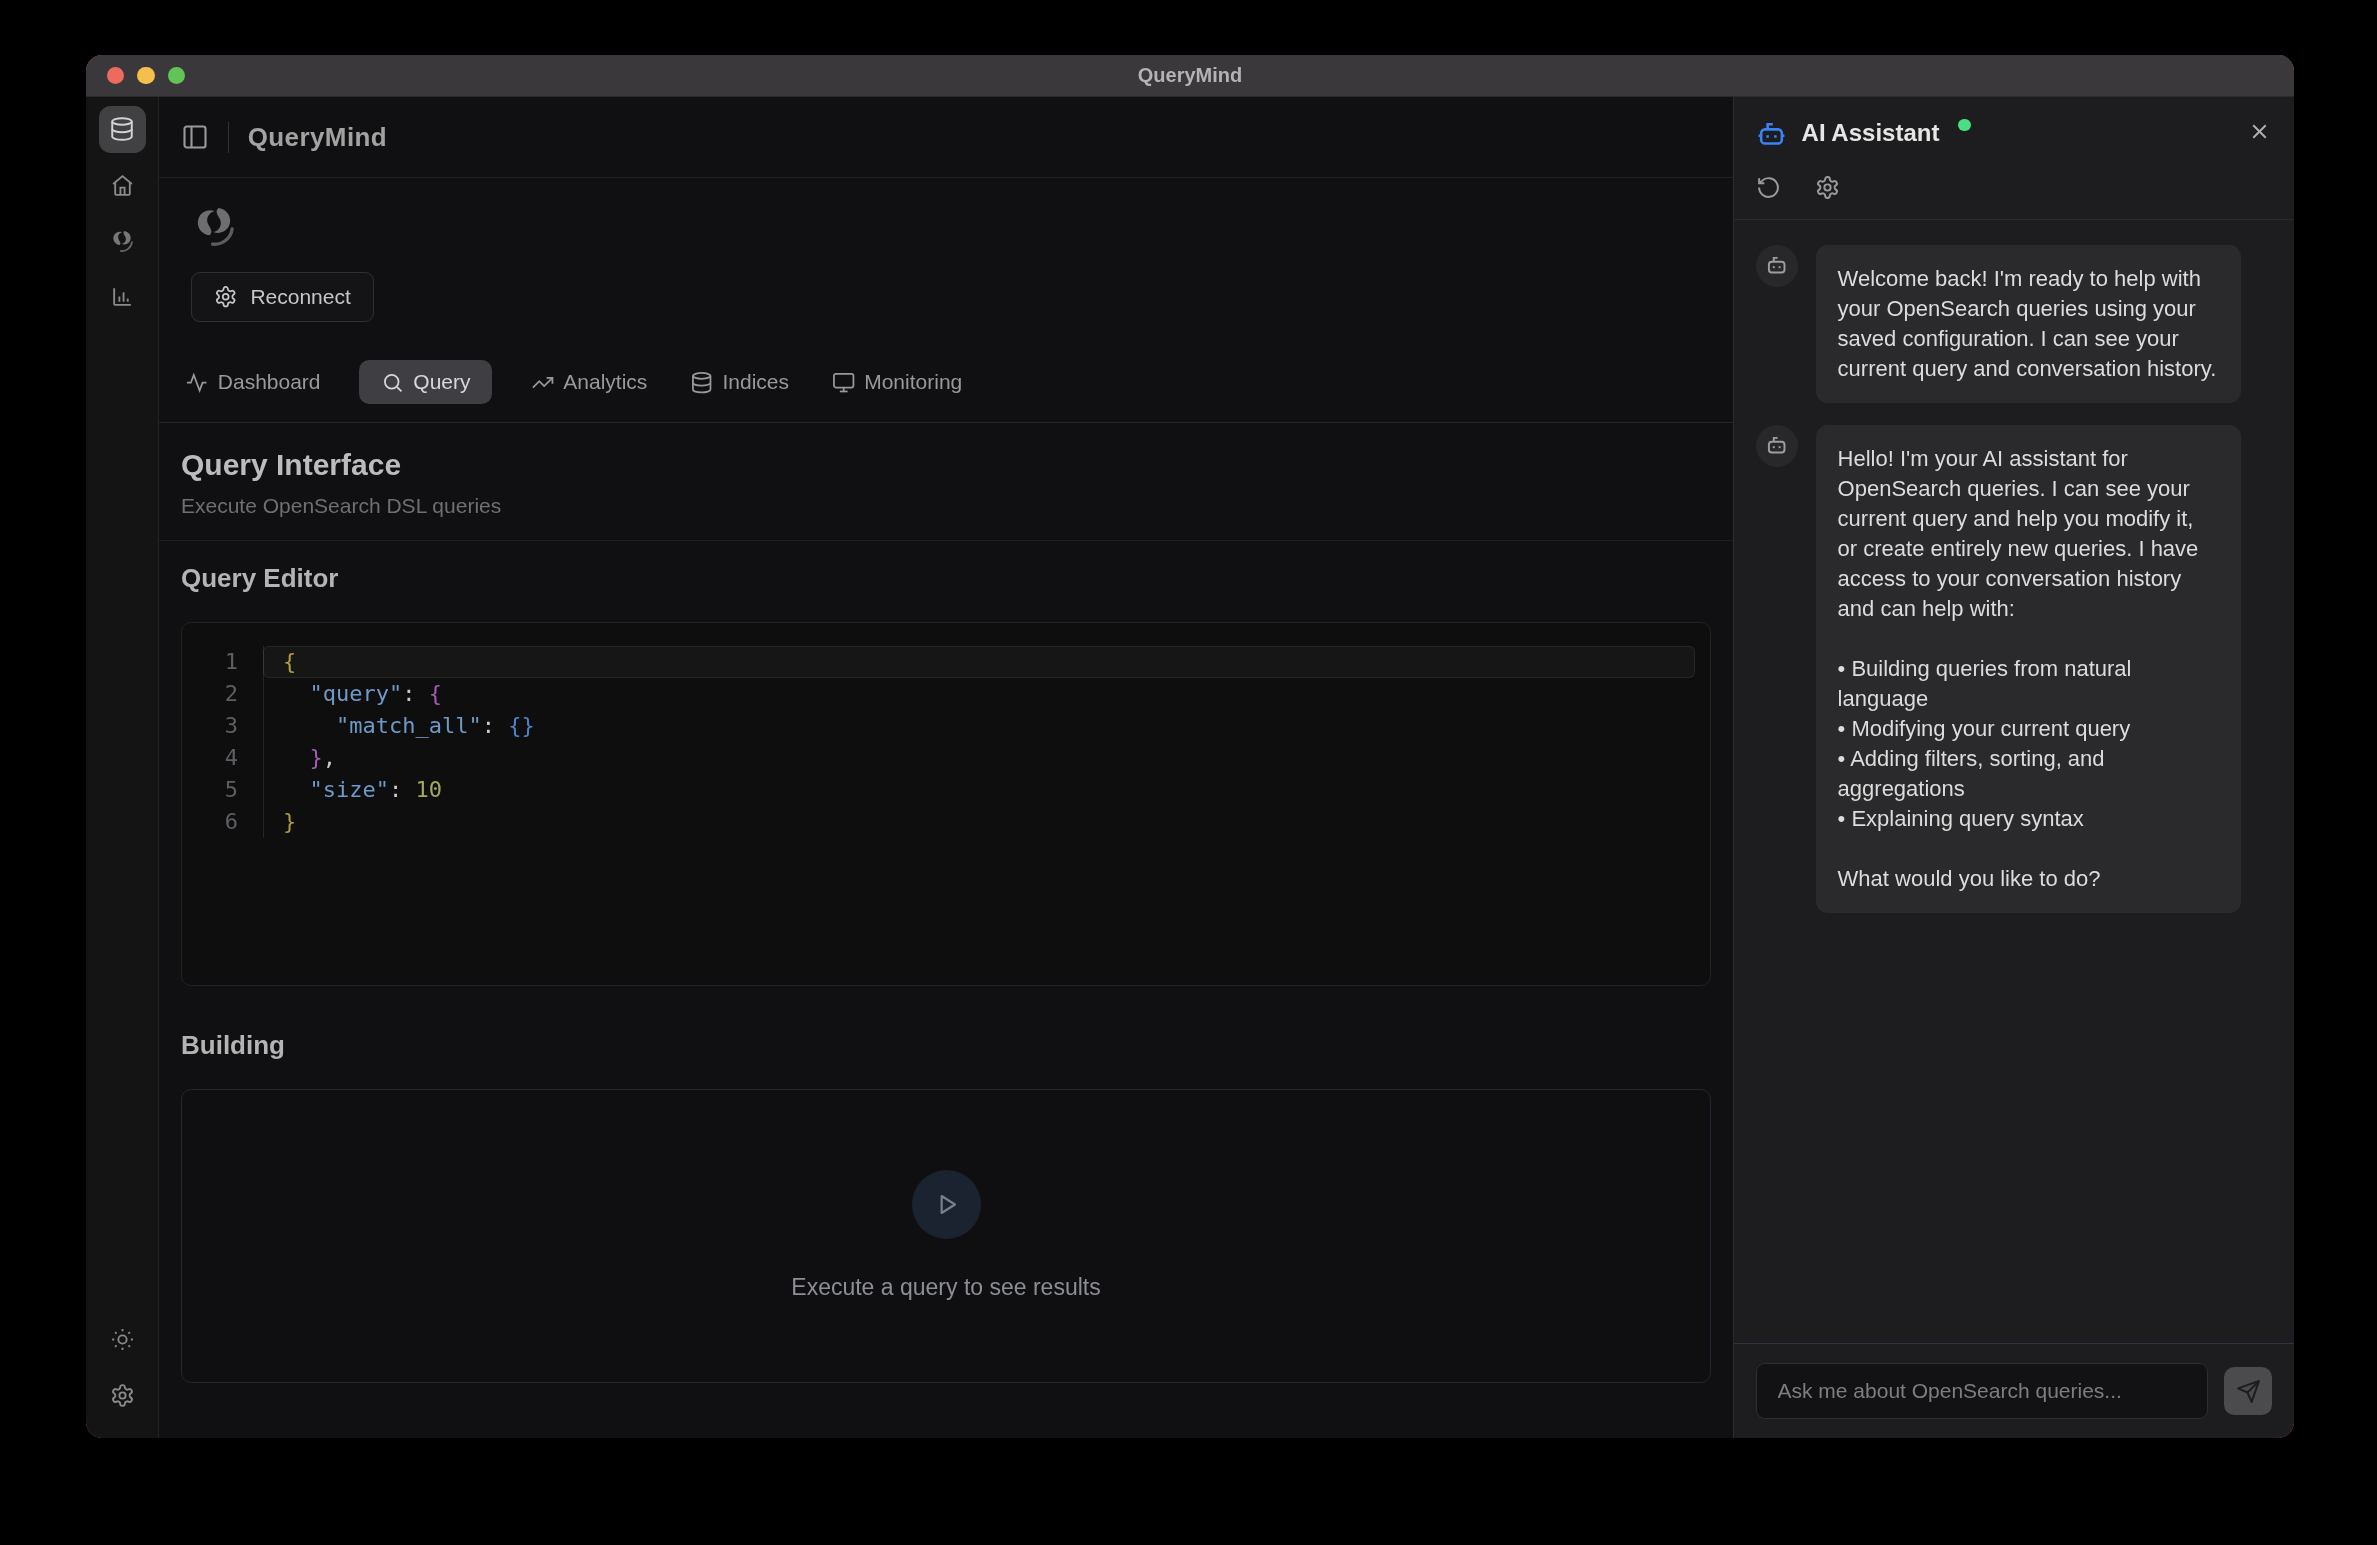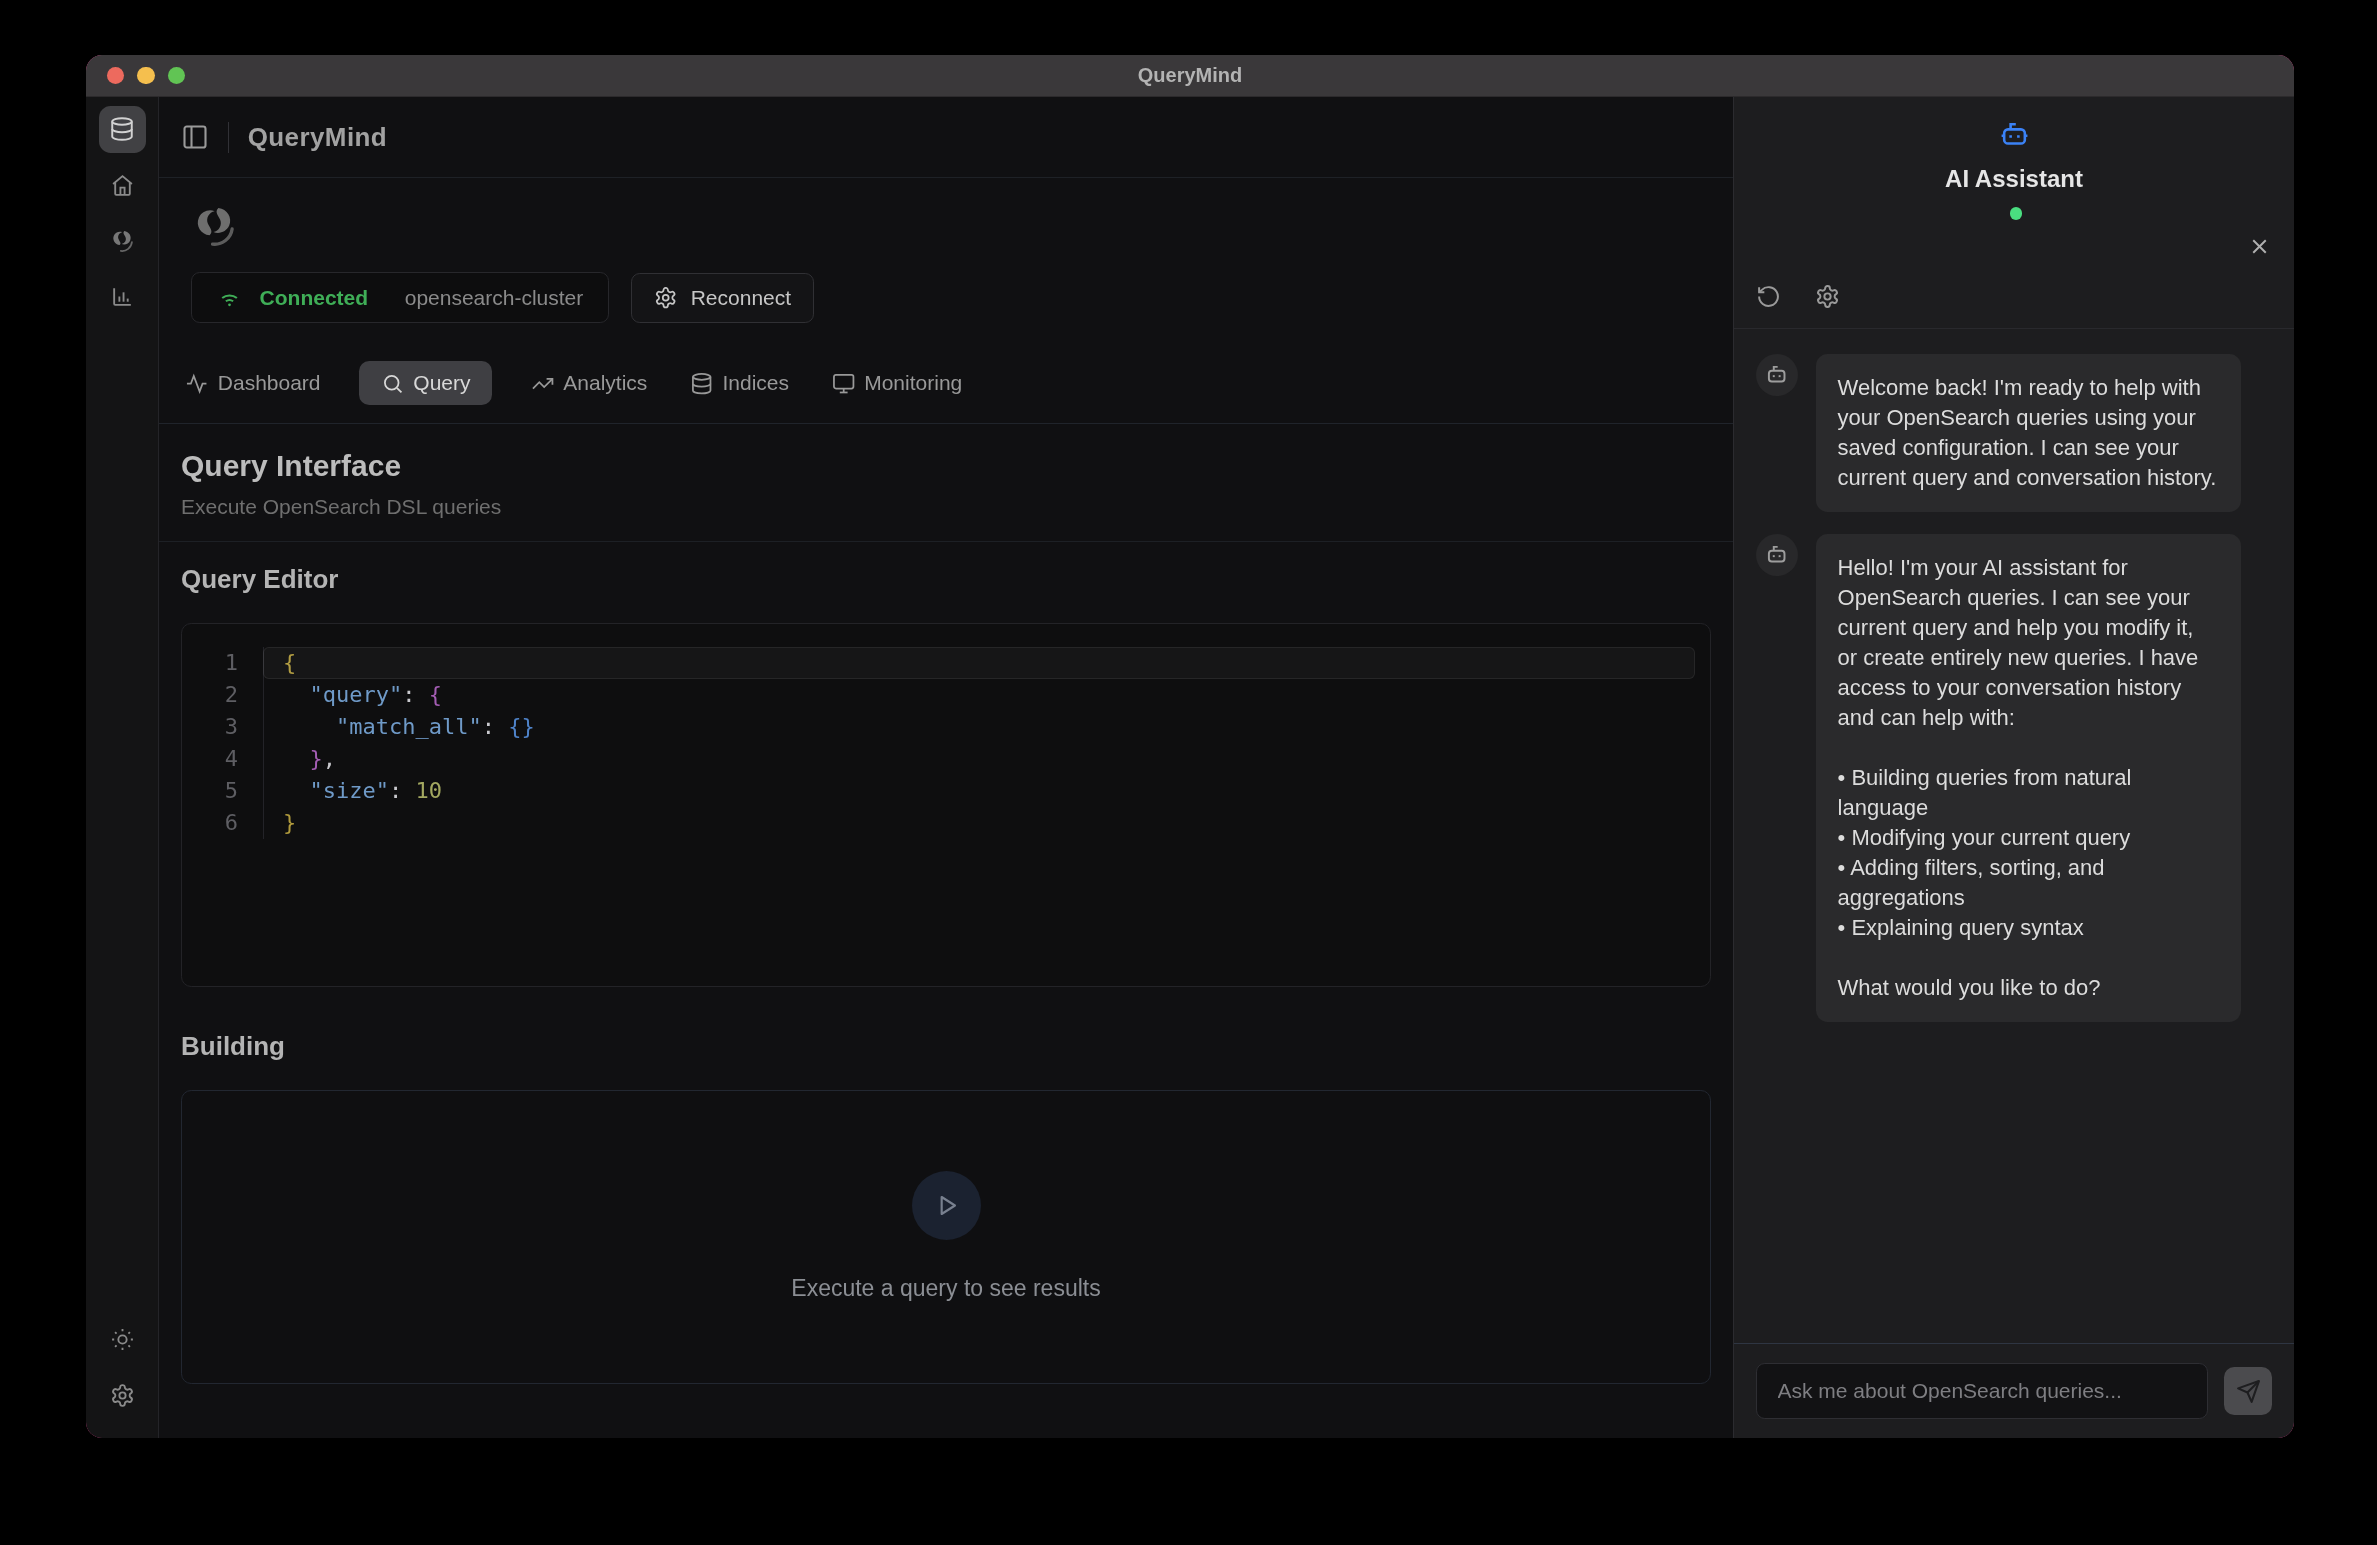--- a/index.html
+++ b/index.html
@@ -107,21 +107,21 @@
     display:flex; align-items:center; justify-content:center; color:#78808f;
   }
   .results-empty { font-size:23px; color:#8b8e94; }
 
   
   .panel {
     width:561px; flex:0 0 561px; background:#1d1d1f; border-left:0.7px solid #2b2b2f;
     display:flex; flex-direction:column; min-height:0;
   }
   .panel-header { padding:22px 22px 19px; border-bottom:0.7px solid #29292d; }
-  .panel-title-row { display:flex; align-items:center; gap:14.6px;flex-direction:column; }
+  .panel-title-row { display:flex; align-items:flex-start; gap:14.6px; }
   .panel-title { font-size:24px; font-weight:600; color:#e6e6e6; }
   .status-dot { width:12.4px; height:12.4px; border-radius:50%; background:var(--dot); margin-left:4.4px; }
   .panel-close { margin-left:auto; color:#b0b0b0; }
   .panel-tools { display:flex; gap:34px; margin-top:25px; color:#d2d2d2; }
 
   .messages { flex:1; min-height:0; padding:25px 22px; display:flex; flex-direction:column; gap:22px; overflow:hidden; }
   .message { display:flex; gap:17.6px; align-items:flex-start; }
   .avatar {
     width:42px; height:42px; border-radius:50%; background:#28282a; flex:0 0 42px;
     display:flex; align-items:center; justify-content:center; color:#9d9d9d;
@@ -233,31 +233,20 @@
         <div class="cluster-row">
           <span>
             <svg width="47" height="47" viewBox="0 0 48 48" fill="none">
                 <path fill="#6e6e6e" d="M28 5c9 1 14.5 10 11 18-2.7 6.2-10 9.2-16.2 6.6C28.6 28.6 32 22.5 29.8 17 28 12.6 23.6 9 28 5Z"></path>
                 <path fill="#6e6e6e" d="M19 33c-9-1-14.5-10-11-18 2.7-6.2 10-9.2 16.2-6.6C18.4 9.4 15 15.5 17.2 21 19 25.4 23.4 29 19 33Z"></path>
                 <path stroke="#5c5c5c" stroke-width="3.4" stroke-linecap="round" d="M42 26.5A18 18 0 0 1 22 42"></path>
               </svg>
           </span>
         </div>
         <div class="conn-row">
-          <div class="conn-pill">
-            <span style="color:var(--green)">
-              <svg width="25" height="25" viewBox="0 0 24 24" fill="none" stroke="currentColor" stroke-width="2">
-                  <path d="M5 12.55a11 11 0 0 1 14.08 0"></path>
-                  <path d="M8.53 15.61a6 6 0 0 1 6.95 0"></path>
-                  <circle cx="12" cy="19" r="1.3" fill="currentColor" stroke="none"></circle>
-                </svg>
-            </span>
-            <span class="conn-status">Connected</span>
-            <span class="conn-cluster">opensearch-cluster</span>
-          </div>
           <button class="reconnect-btn">
             <span>
               <svg width="23.4" height="23.4" viewBox="0 0 24 24" fill="none" stroke="currentColor" stroke-width="1.8">
                   <path d="M12.22 2h-.44a2 2 0 0 0-2 2v.18a2 2 0 0 1-1 1.73l-.43.25a2 2 0 0 1-2 0l-.15-.08a2 2 0 0 0-2.73.73l-.22.38a2 2 0 0 0 .73 2.73l.15.1a2 2 0 0 1 1 1.72v.51a2 2 0 0 1-1 1.74l-.15.09a2 2 0 0 0-.73 2.73l.22.38a2 2 0 0 0 2.73.73l.15-.08a2 2 0 0 1 2 0l.43.25a2 2 0 0 1 1 1.73V20a2 2 0 0 0 2 2h.44a2 2 0 0 0 2-2v-.18a2 2 0 0 1 1-1.73l.43-.25a2 2 0 0 1 2 0l.15.08a2 2 0 0 0 2.73-.73l.22-.39a2 2 0 0 0-.73-2.73l-.15-.08a2 2 0 0 1-1-1.74v-.5a2 2 0 0 1 1-1.74l.15-.09a2 2 0 0 0 .73-2.73l-.22-.38a2 2 0 0 0-2.73-.73l-.15.08a2 2 0 0 1-2 0l-.43-.25a2 2 0 0 1-1-1.73V4a2 2 0 0 0-2-2z"></path>
                   <circle cx="12" cy="12" r="3"></circle>
                 </svg>
             </span>
             <span>Reconnect</span>
           </button>
         </div>

